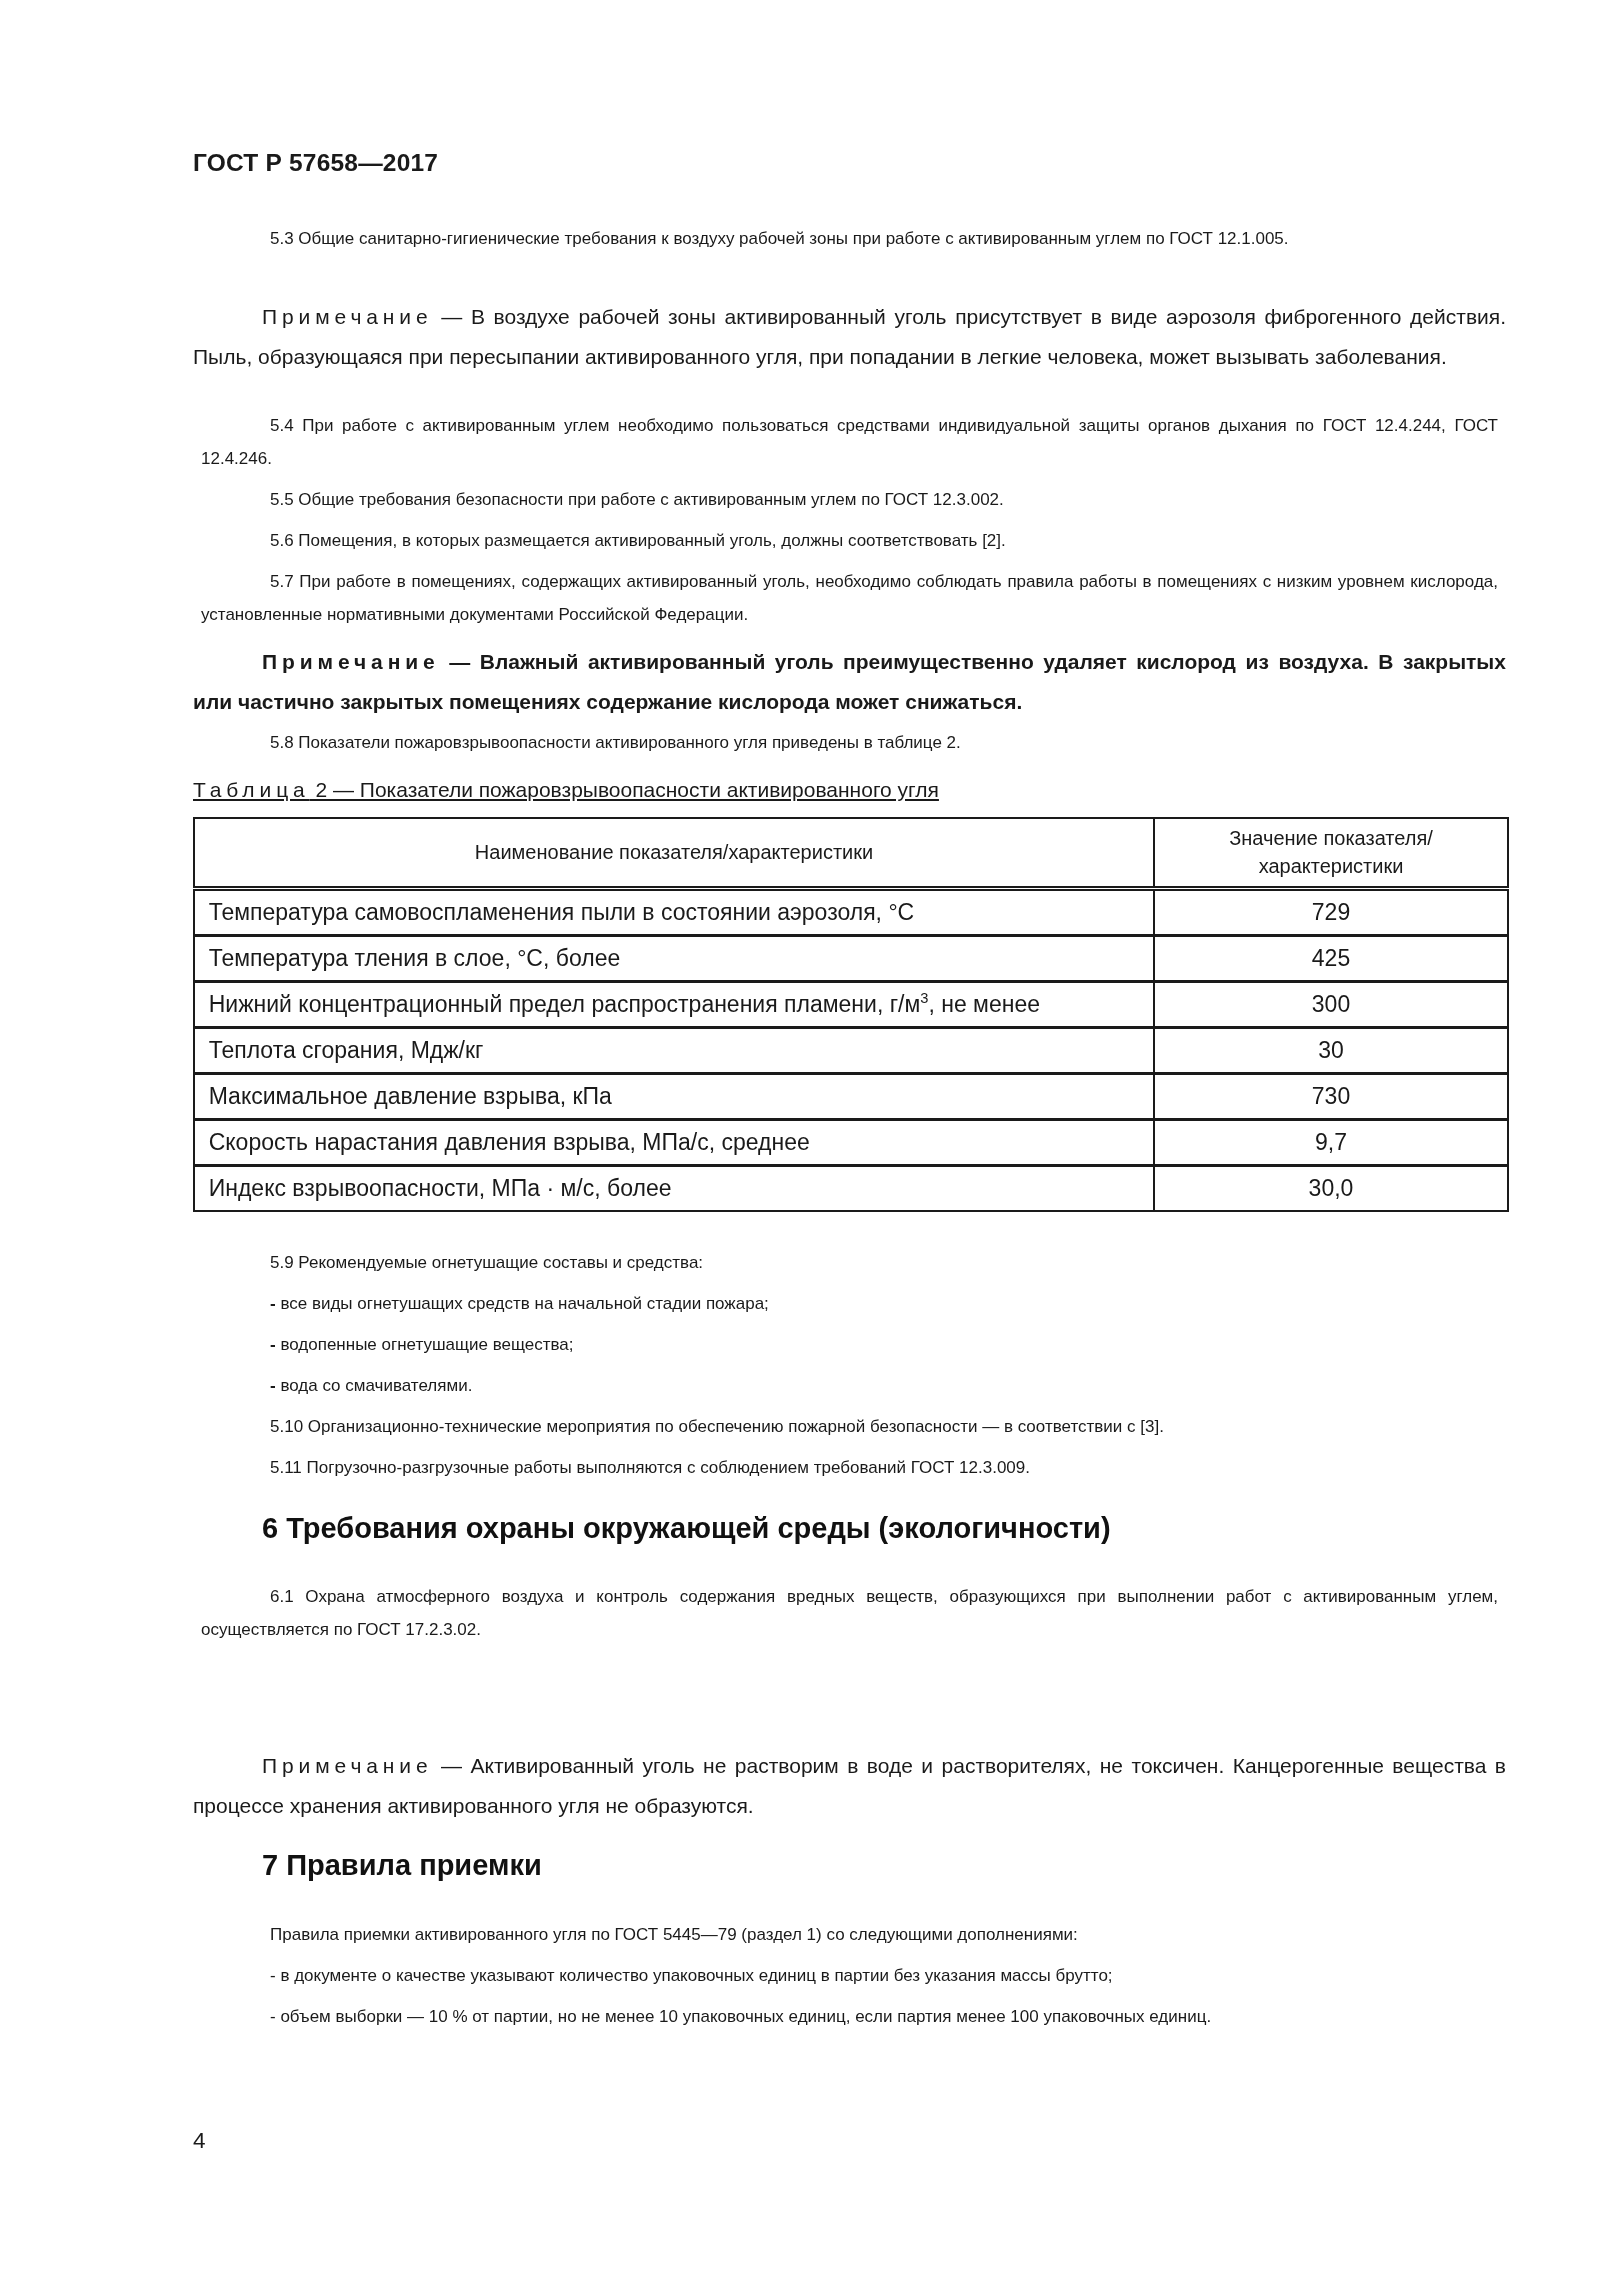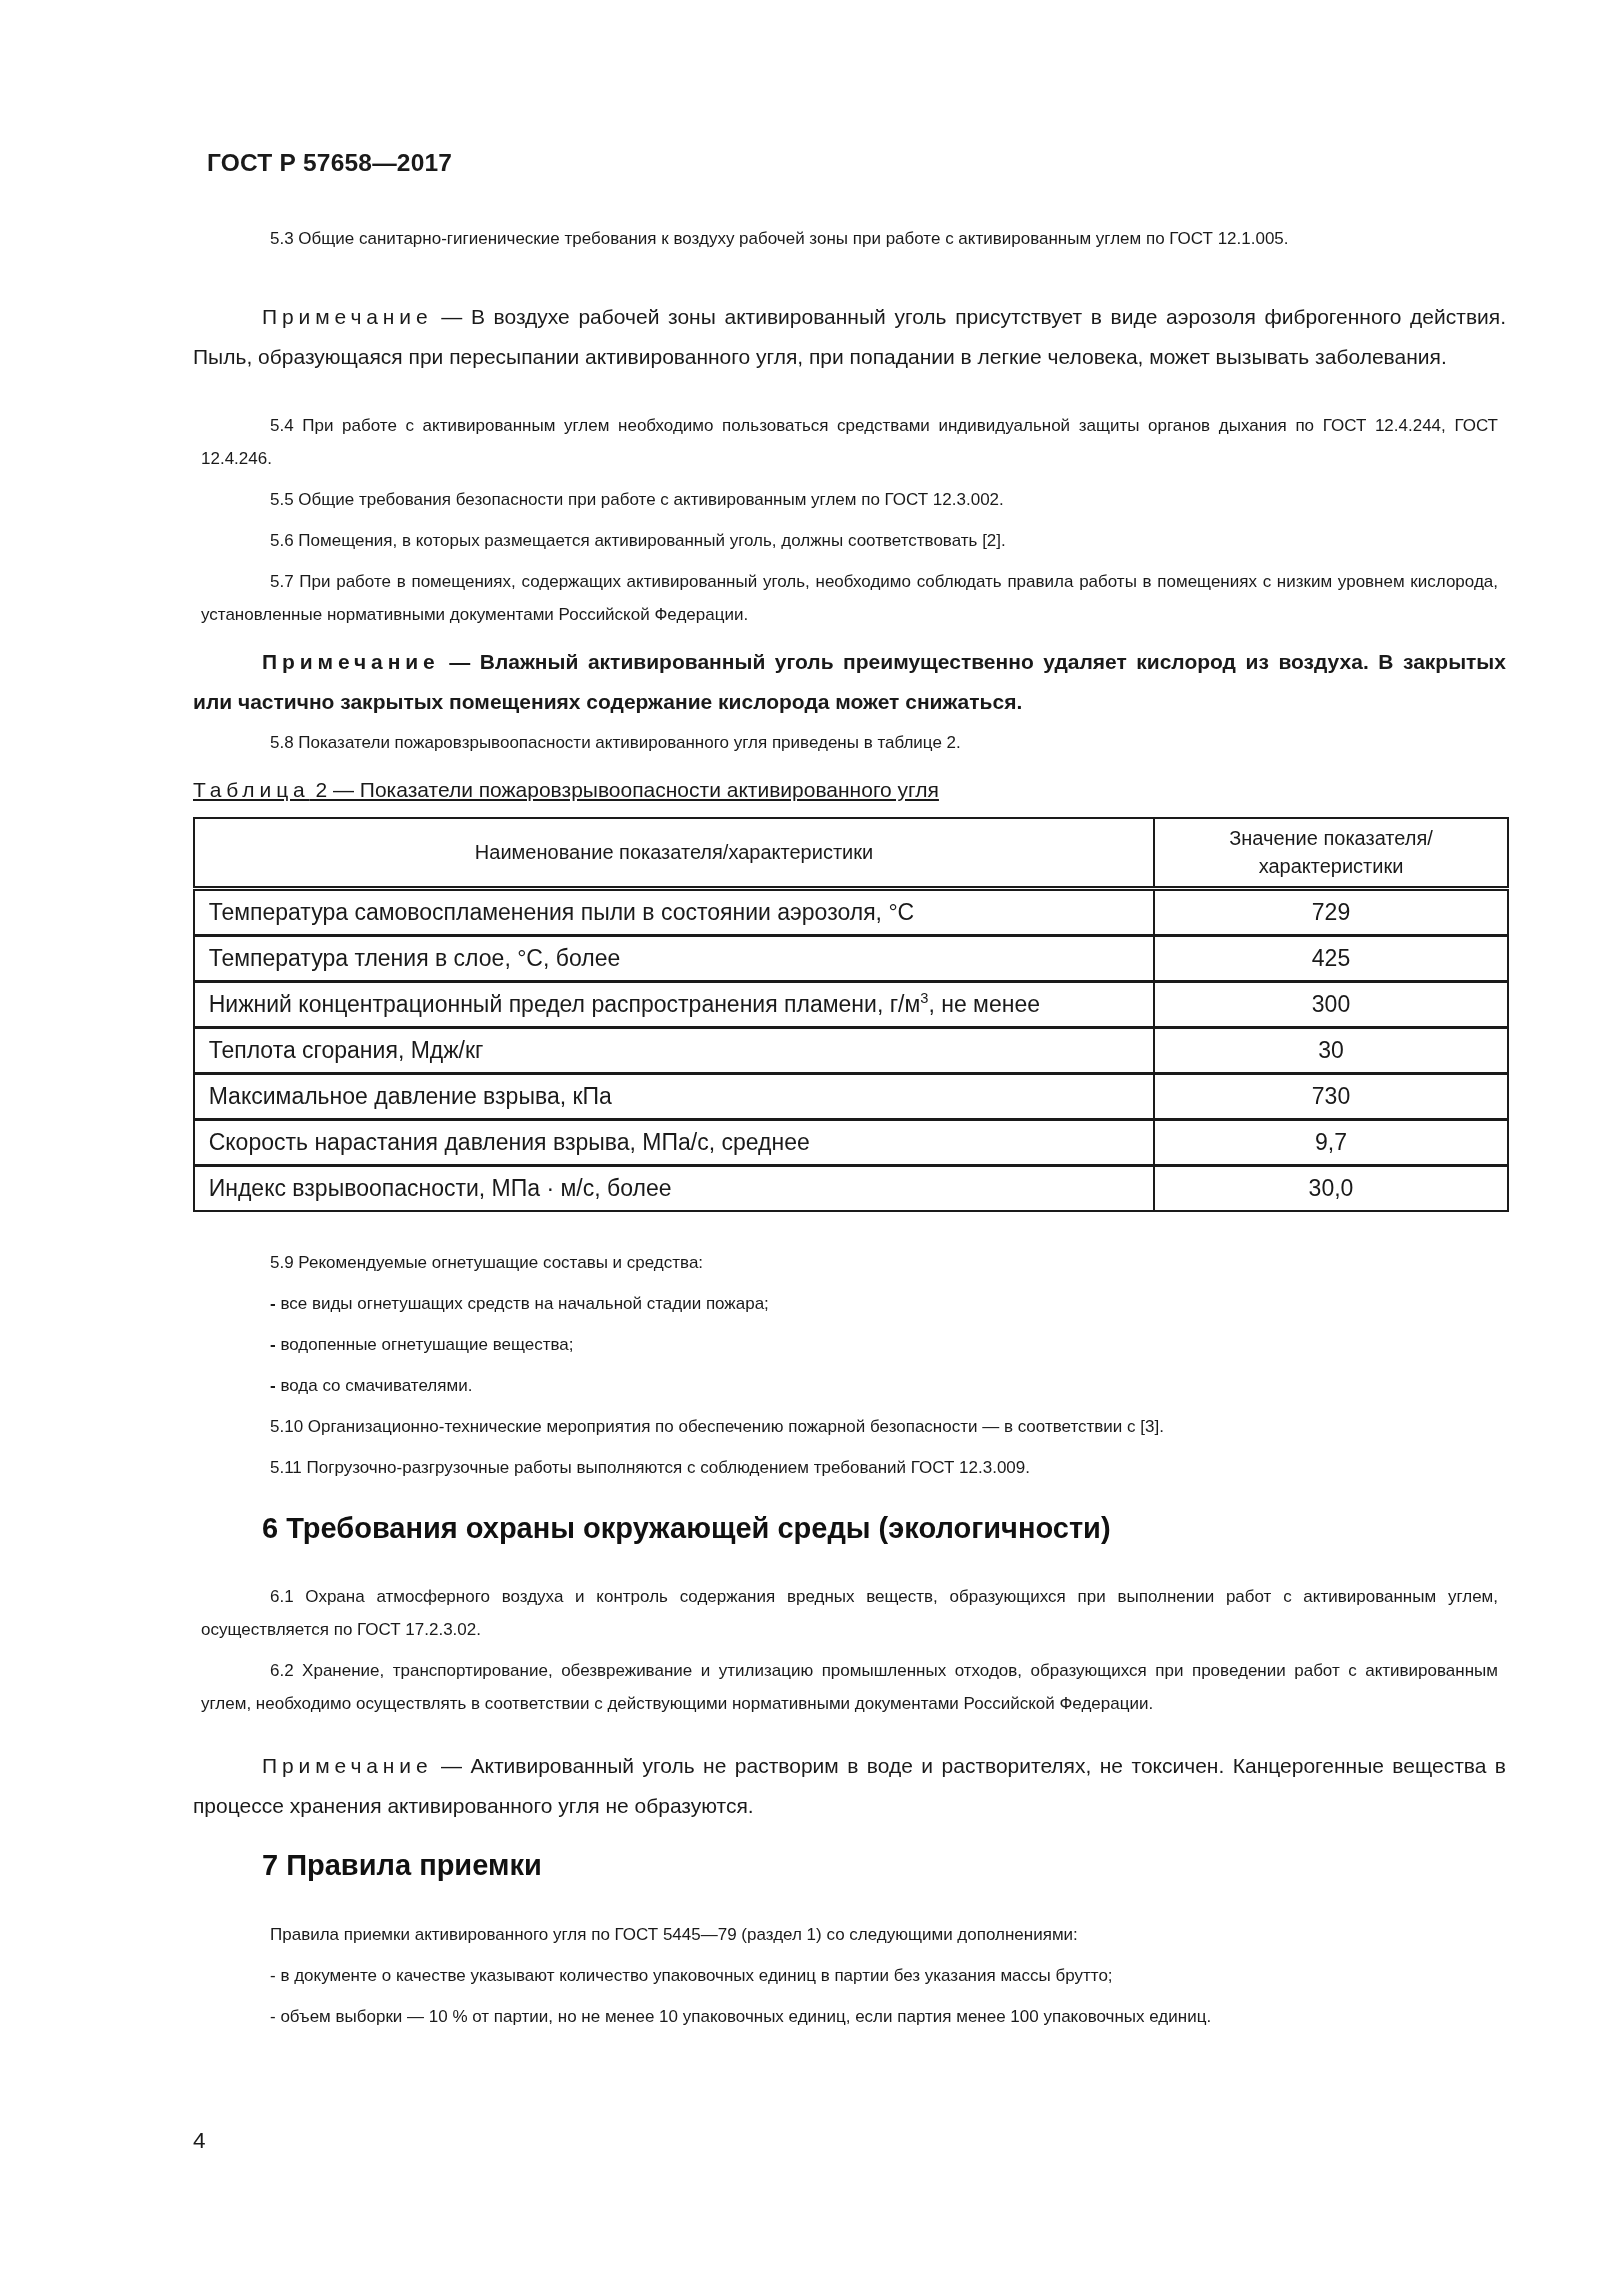--- a/index.html
+++ b/index.html
@@ -4,21 +4,21 @@
 <style>
   html, body { margin: 0; padding: 0; background: #ffffff; }
   body {
     width: 1621px; height: 2293px; position: relative; overflow: hidden;
     font-family: "Liberation Sans", "DejaVu Sans", sans-serif;
     color: #1a1a1a;
   }
   .page { position: absolute; left: 193px; top: 0; width: 1313px; }
   .doc-id {
     position: absolute; top: 149px; left: 0;
-    font-weight: bold; font-size: 24.5px; letter-spacing: 0.2px; color: #1a1a1a; margin-left: 14px;
+    font-weight: bold; font-size: 24.5px; letter-spacing: 0.2px; color: #1a1a1a;
   }
   .p {
     font-size: 17px; line-height: 33px; text-align: justify;
     text-indent: 69px; margin: 8px;
   }
   .note {
     font-size: 21px; line-height: 40px; text-align: justify;
     text-indent: 69px; margin: 0;
   }
   .spaced { letter-spacing: 4.9px; }
@@ -129,21 +129,20 @@
     <p class="p"><span class="bullet-dash">-</span> <span>все виды огнетушащих средств на начальной стадии пожара;</span></p>
     <p class="p"><span class="bullet-dash">-</span> <span>водопенные огнетушащие вещества;</span></p>
     <p class="p"><span class="bullet-dash">-</span> <span>вода со смачивателями.</span></p>
     <p class="p">5.10 Организационно-технические мероприятия по обеспечению пожарной безопасности — в соответствии с [3].</p>
     <p class="p">5.11 Погрузочно-разгрузочные работы выполняются с соблюдением требований ГОСТ 12.3.009.</p>
   </div>
 
   <div class="h2" style="top:1512px;">6 Требования охраны окружающей среды (экологичности)</div>
   <div class="block" style="top:1572px;">
     <p class="p">6.1 Охрана атмосферного воздуха и контроль содержания вредных веществ, образующихся при выполнении работ с активированным углем, осуществляется по ГОСТ 17.2.3.02.</p>
-    <p class="p">6.2 Хранение, транспортирование, обезвреживание и утилизацию промышленных отходов, образующихся при проведении работ с активированным углем, необходимо осуществлять в соответствии с действующими нормативными документами Российской Федерации.</p>
   </div>
   <div class="block" style="top:1746px;">
     <p class="note"><span class="spaced">Примечание</span><span> — Активированный уголь не растворим в воде и растворителях, не токсичен. Канцерогенные вещества в процессе хранения активированного угля не образуются.</span></p>
   </div>
 
   <div class="h2" style="top:1849px;">7 Правила приемки</div>
   <div class="block" style="top:1910px;">
     <p class="p">Правила приемки активированного угля по ГОСТ 5445—79 (раздел 1) со следующими дополнениями:</p>
     <p class="p">- в документе о качестве указывают количество упаковочных единиц в партии без указания массы брутто;</p>
     <p class="p">- объем выборки — 10 % от партии, но не менее 10 упаковочных единиц, если партия менее 100 упаковочных единиц.</p>

